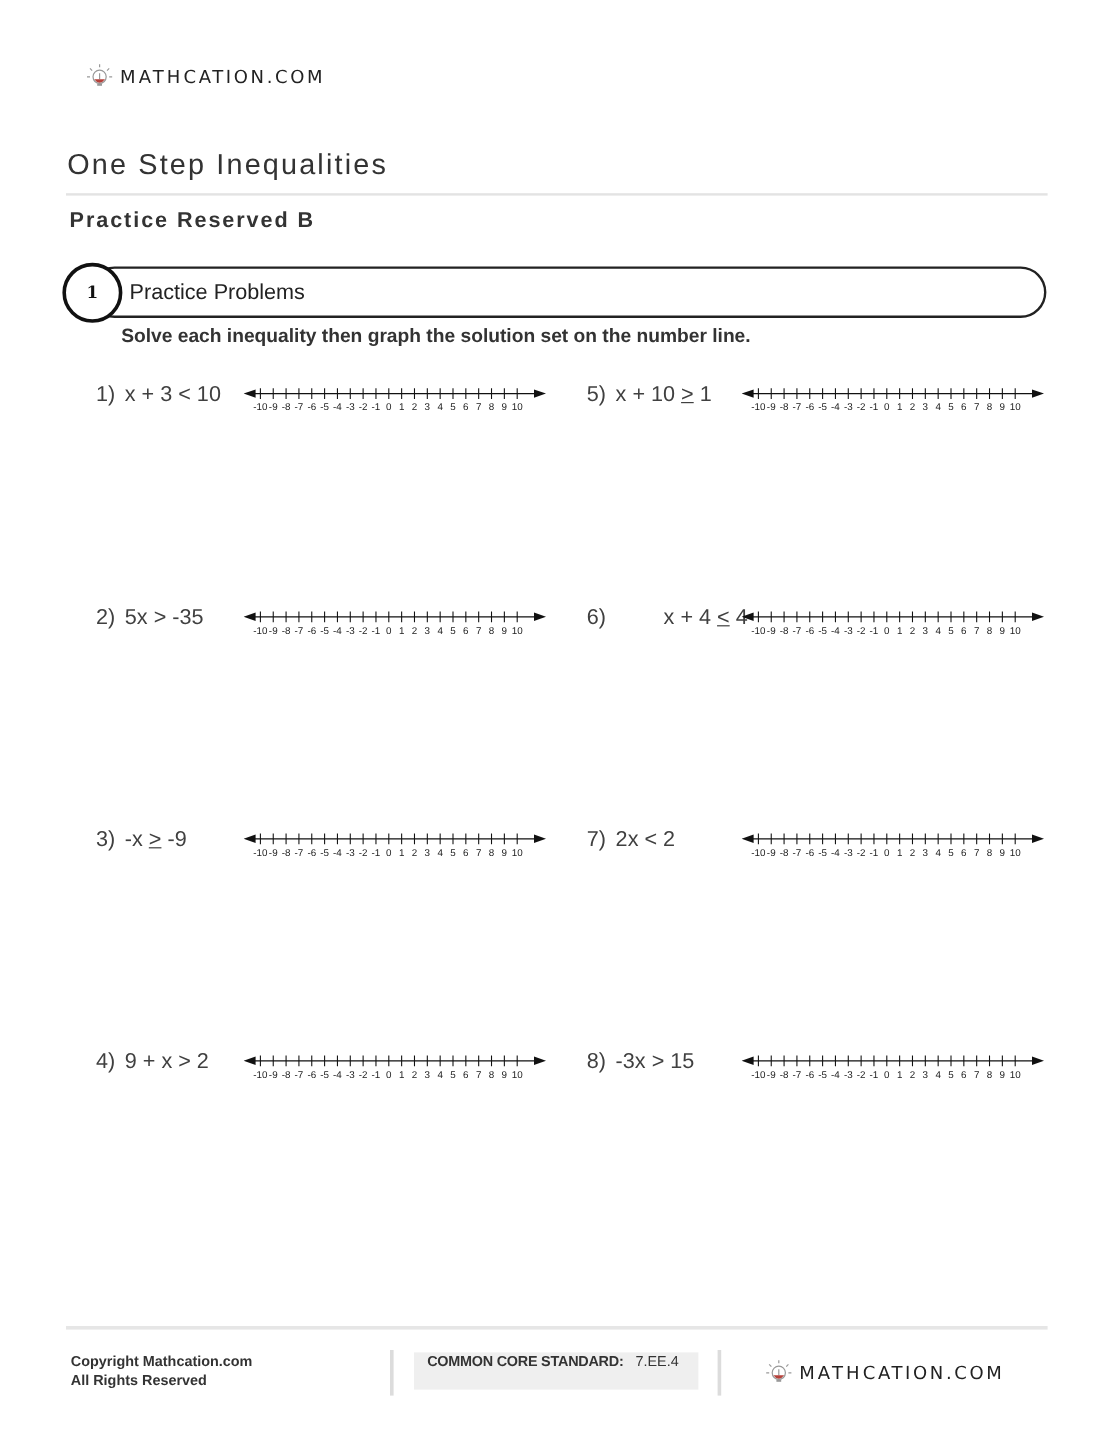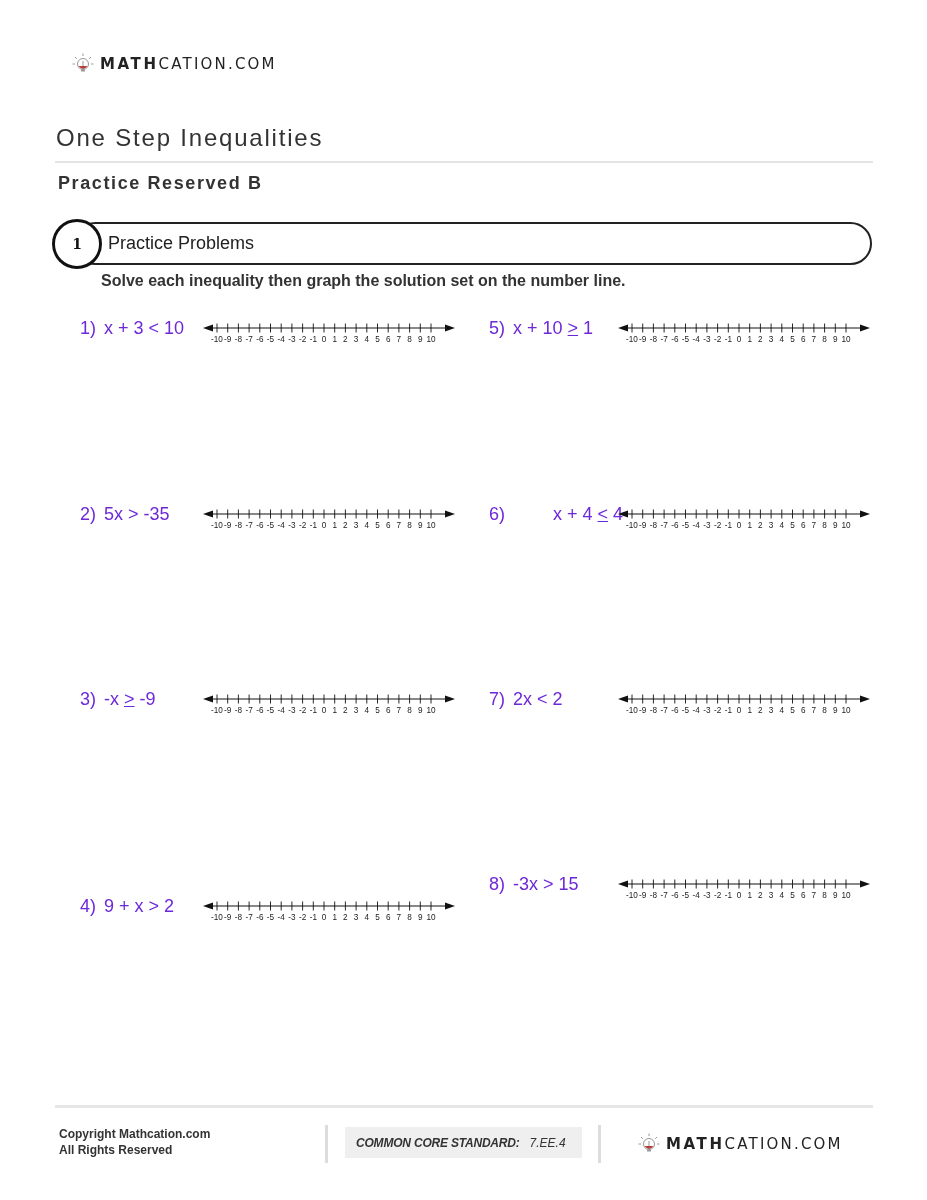--- a/index.html
+++ b/index.html
@@ -1,20 +1,20 @@
 <!DOCTYPE html>
 <html><head>
 <meta charset="utf-8">
 <style>
   * { box-sizing: border-box; margin: 0; padding: 0; }
   html, body { width: 927px; height: 1200px; background: #ffffff; overflow: hidden; }
   body { position: relative; font-family: "Liberation Sans", sans-serif; color: #333333; }
 
   .logo { position: absolute; display: flex; align-items: center; gap: 6px; font-family: "DejaVu Sans", sans-serif; font-size: 15px; letter-spacing: 2.2px; color: #222; }
-  .logo .bold { font-weight: bold; letter-spacing: 2.6px; }
+  .logo .bold { font-weight: normal; letter-spacing: 2.6px; }
   .logo svg { display: block; }
   .logo-top { left: 72px; top: 53px; }
   .logo-bottom { left: 638px; top: 1133px; }
 
   .student-info { position: absolute; left: 526px; top: 34px; width: 347px; font-weight: bold; font-size: 17px; color: #333; }
   .info-row { display: flex; align-items: flex-end; height: 24px; margin-bottom: 9px; }
   .info-line { border-bottom: 1.6px solid #333; height: 18px; margin-left: 6px; }
   .name-line { flex: 1; }
   .period-line { width: 82px; margin-right: 14px; }
   .date-line { flex: 1; margin-left: 8px; }
@@ -22,30 +22,30 @@
   .title { position: absolute; left: 56px; top: 124px; font-size: 24px; font-weight: normal; letter-spacing: 1.8px; color: #333; }
   .title-rule { position: absolute; left: 55px; top: 161px; width: 818px; height: 2px; background: #e3e3e3; }
   .subtitle { position: absolute; left: 58px; top: 173px; font-size: 18px; font-weight: bold; letter-spacing: 1.6px; color: #333; }
 
   .section-bar { position: absolute; left: 74px; top: 222px; width: 798px; height: 43px; border: 2px solid #222; border-radius: 22px; }
   .section-circle { position: absolute; left: 52px; top: 219px; width: 50px; height: 50px; border: 3px solid #111; border-radius: 50%; background: #fff; display: flex; align-items: center; justify-content: center; font-family: "DejaVu Serif", serif; font-weight: bold; font-size: 14px; color: #111; }
   .section-label { position: absolute; left: 108px; top: 233px; font-size: 18px; color: #222; }
   .instructions { position: absolute; left: 101px; top: 272px; font-size: 16px; font-weight: bold; color: #333; }
 
   .problem { position: absolute; display: flex; align-items: flex-start; }
-  .problem-label { font-size: 18px; color: #6d28d9; white-space: nowrap; }
+  .problem-label { font-size: 18px; color: #404040; white-space: nowrap; }
   .problem-label .num { display: inline-block; }
   .uline { text-decoration: underline; }
   .number-line { position: absolute; top: 3px; }
   .number-line svg { display: block; }
 
   .footer-rule { position: absolute; left: 55px; top: 1105px; width: 818px; height: 3px; background: #e6e6e6; }
   .copyright { position: absolute; left: 59px; top: 1126px; font-size: 12px; line-height: 16px; color: #333; font-weight: bold; }
   .vsep { position: absolute; top: 1125px; width: 3px; height: 38px; background: #dcdcdc; }
-  .standard-box { position: absolute; left: 345px; top: 1127px; width: 237px; height: 31px; background: #efefef; display: flex; align-items: center; padding-left: 11px; font-size: 12px; color: #333; font-style: italic; }
+  .standard-box { position: absolute; left: 345px; top: 1127px; width: 237px; height: 31px; background: #efefef; display: flex; align-items: flex-start; padding-left: 11px; font-size: 12px; color: #333; }
   .standard-box .std-label { font-weight: bold; margin-right: 10px; letter-spacing: -0.2px; }
 </style>
 </head>
 <body>
 
 <div class="logo logo-top">
   <svg width="22" height="22" viewBox="0 0 22 22">
     <g stroke="#999" stroke-width="1" fill="none">
       <line x1="11" y1="0.5" x2="11" y2="3"></line>
         <line x1="3" y1="4" x2="4.8" y2="5.8"></line>
@@ -223,21 +223,21 @@
           <text x="195.89999999999998" y="21" font-size="8.2" text-anchor="middle" fill="#222" font-family="Liberation Sans, sans-serif">7</text>
           <line x1="206.6" y1="2.5" x2="206.6" y2="11.5" stroke="#111" stroke-width="0.9"></line>
           <text x="206.6" y="21" font-size="8.2" text-anchor="middle" fill="#222" font-family="Liberation Sans, sans-serif">8</text>
           <line x1="217.29999999999998" y1="2.5" x2="217.29999999999998" y2="11.5" stroke="#111" stroke-width="0.9"></line>
           <text x="217.29999999999998" y="21" font-size="8.2" text-anchor="middle" fill="#222" font-family="Liberation Sans, sans-serif">9</text>
           <line x1="228" y1="2.5" x2="228" y2="11.5" stroke="#111" stroke-width="0.9"></line>
           <text x="228" y="21" font-size="8.2" text-anchor="middle" fill="#222" font-family="Liberation Sans, sans-serif">10</text>
         </svg>
       </div>
     </div>
-    <div class="problem" style="left: 80px; top: 896px; justify-content: center;">
+    <div class="problem" style="left: 80px; top: 874px; justify-content: center;">
       <div class="problem-label"><span class="num" style="margin-right: 8px;">4)</span><span>9 + x &gt; 2</span></div>
       <div class="number-line" style="left: 123px;">
         <svg width="252" height="24" viewBox="0 0 252 24">
           <line x1="4" y1="7" x2="246" y2="7" stroke="#111" stroke-width="1"></line>
           <polygon points="0,7 10,3.5 10,10.5" fill="#111"></polygon>
           <polygon points="252,7 242,3.5 242,10.5" fill="#111"></polygon>
           <line x1="14" y1="2.5" x2="14" y2="11.5" stroke="#111" stroke-width="0.9"></line>
           <text x="14" y="21" font-size="8.2" text-anchor="middle" fill="#222" font-family="Liberation Sans, sans-serif">-10</text>
           <line x1="24.7" y1="2.5" x2="24.7" y2="11.5" stroke="#111" stroke-width="0.9"></line>
           <text x="24.7" y="21" font-size="8.2" text-anchor="middle" fill="#222" font-family="Liberation Sans, sans-serif">-9</text>

